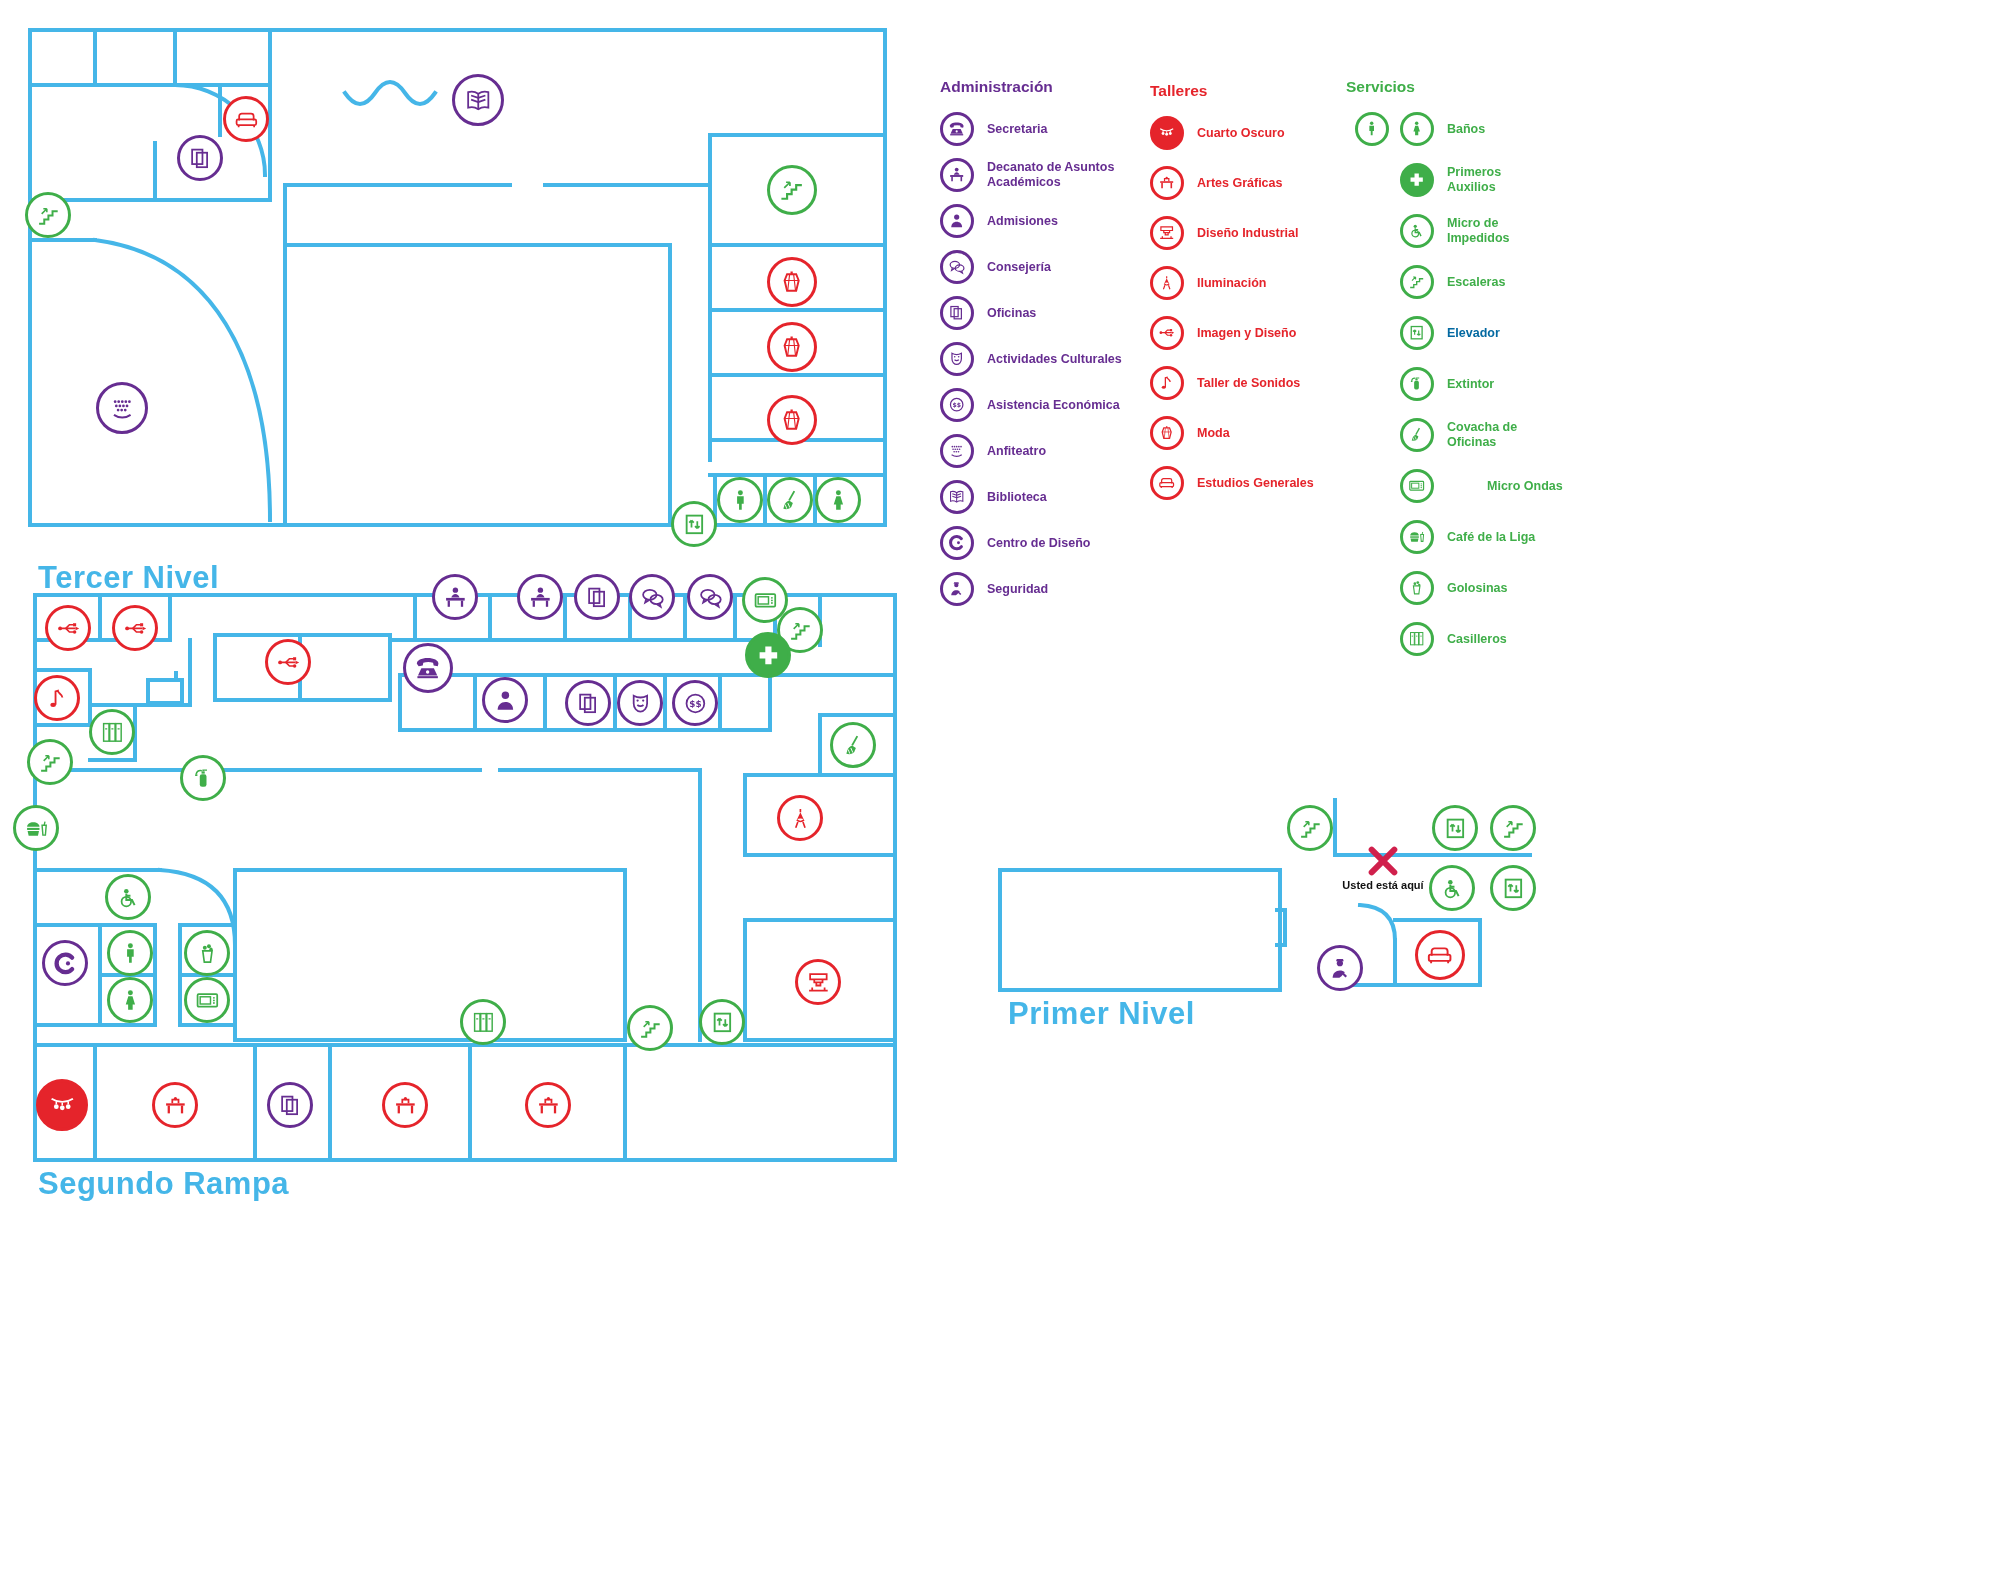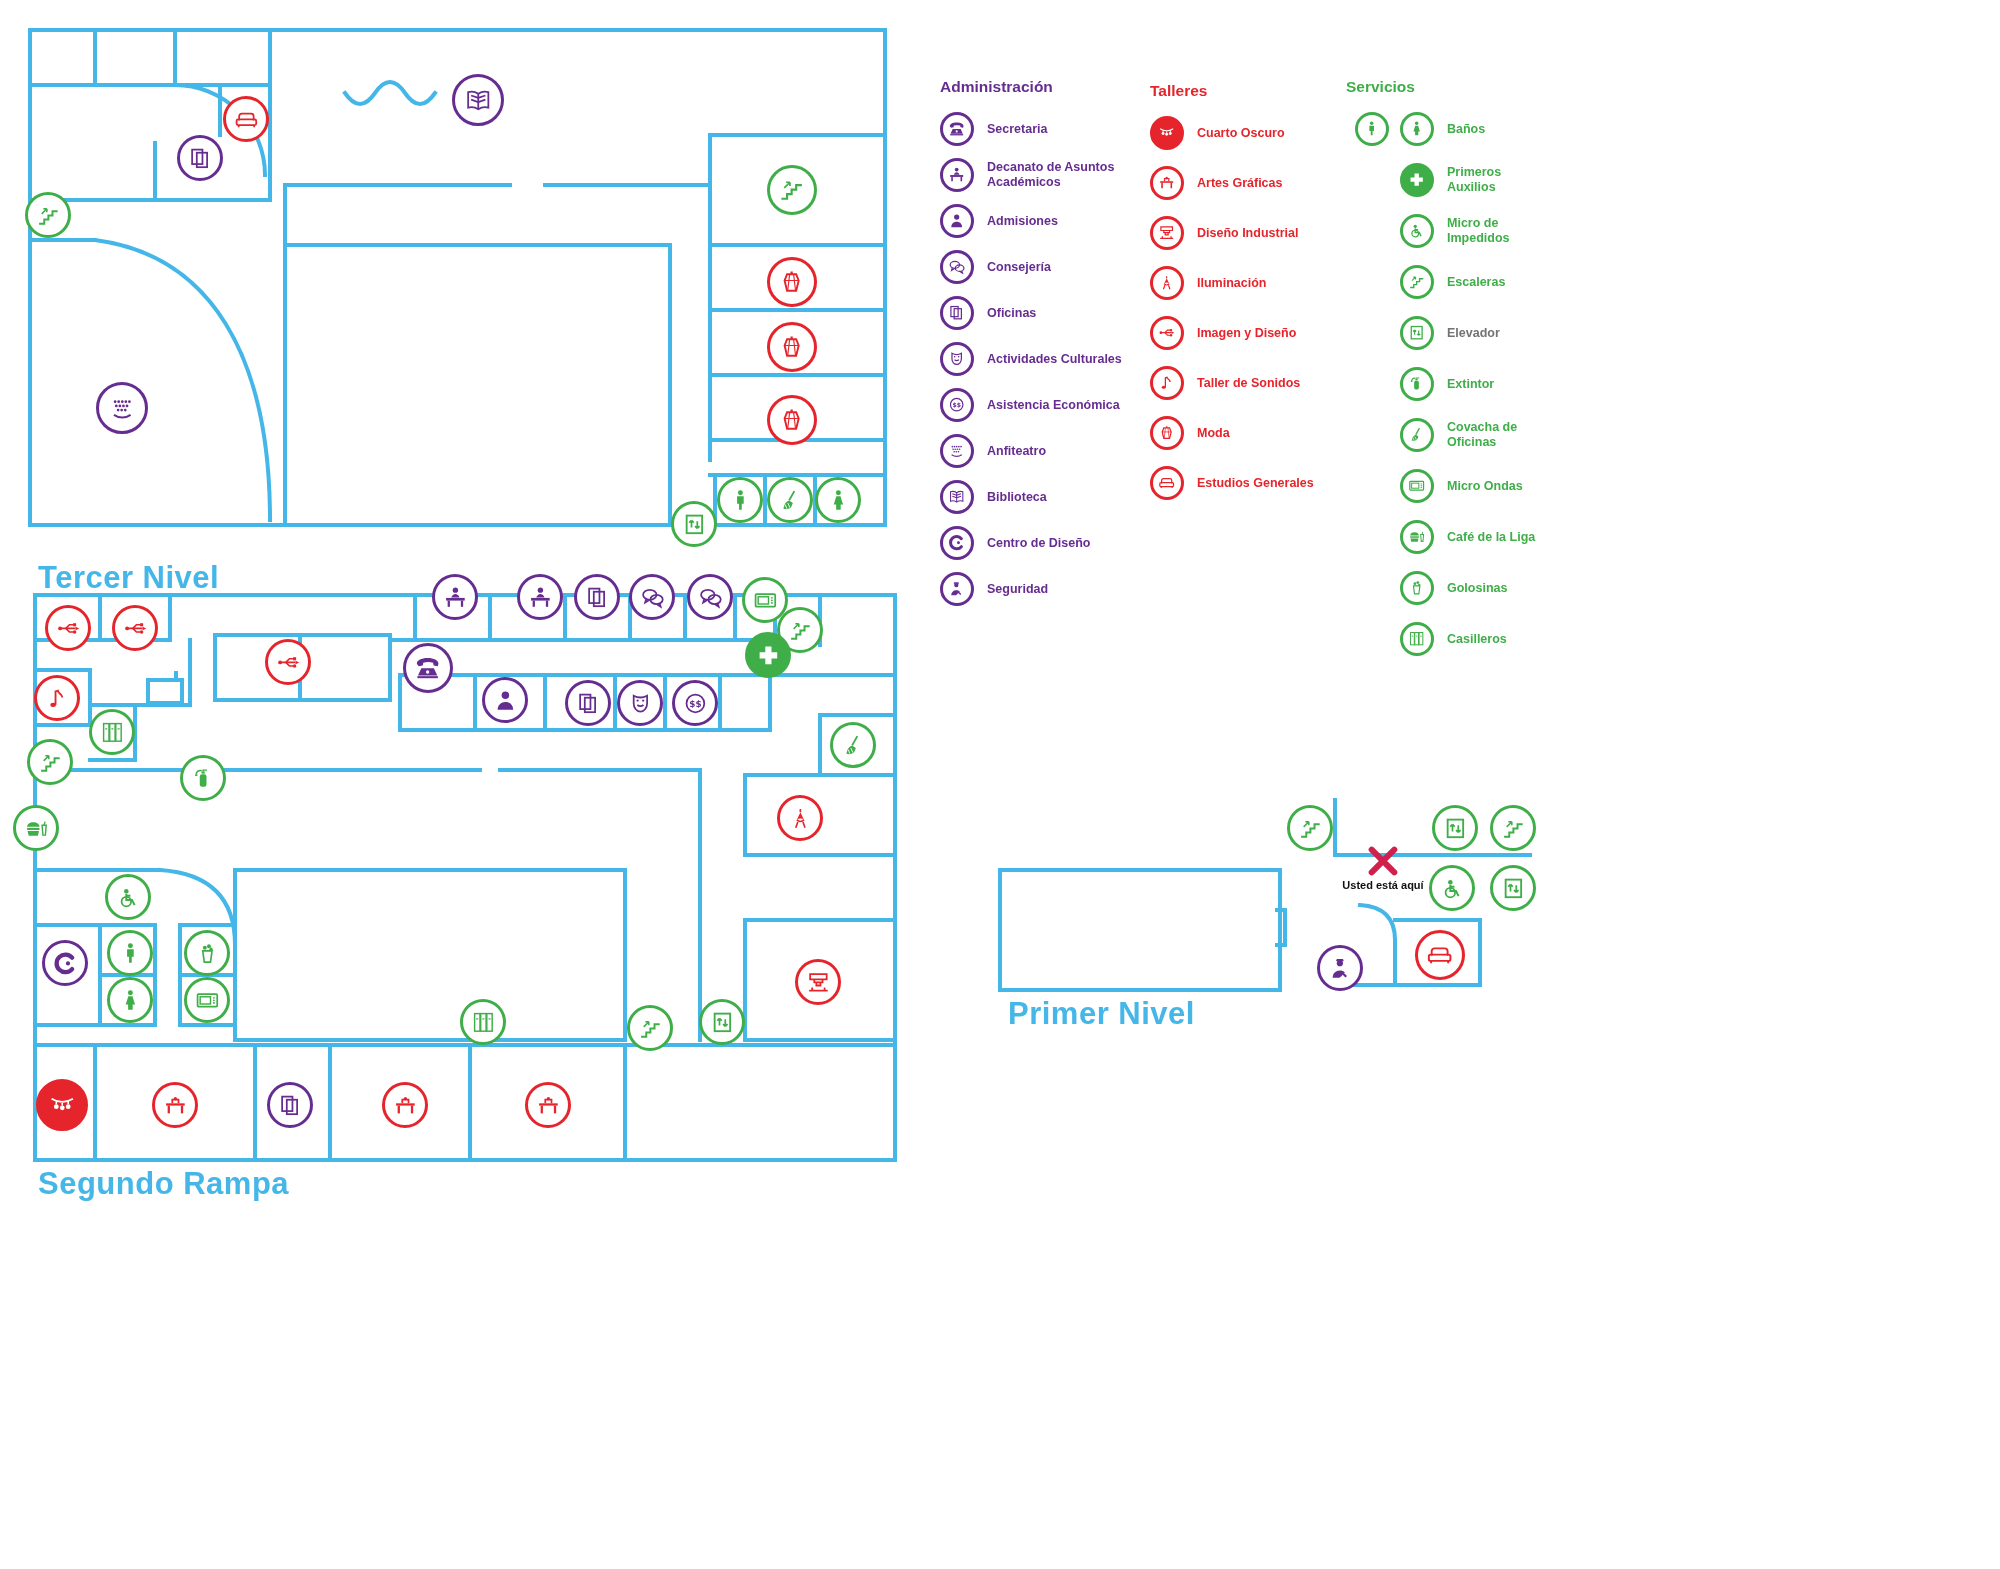--- a/index.html
+++ b/index.html
@@ -827,21 +827,21 @@
         <div class="legend-label" style="color: rgb(63, 174, 73);">Escaleras</div>
       </div>
       <div class="legend-row">
         <div class="icons">
           <div class="licon" style="height: 34px; width: 34px; border-color: rgb(63, 174, 73); color: rgb(63, 174, 73);">
             <svg viewBox="0 0 24 24" fill="currentColor" aria-hidden="true">
               <use href="#i-elevator"></use>
             </svg>
           </div>
         </div>
-        <div class="legend-label" style="color: #737373;">Elevador</div>
+        <div class="legend-label" style="color: #0369a1;">Elevador</div>
       </div>
       <div class="legend-row">
         <div class="icons">
           <div class="licon" style="height: 34px; width: 34px; border-color: rgb(63, 174, 73); color: rgb(63, 174, 73);">
             <svg viewBox="0 0 24 24" fill="currentColor" aria-hidden="true">
               <use href="#i-extinguisher"></use>
             </svg>
           </div>
         </div>
         <div class="legend-label" style="color: rgb(63, 174, 73);">Extintor</div>
@@ -857,21 +857,21 @@
         <div class="legend-label" style="color: rgb(63, 174, 73);">Covacha de Oficinas</div>
       </div>
       <div class="legend-row">
         <div class="icons">
           <div class="licon" style="height: 34px; width: 34px; border-color: rgb(63, 174, 73); color: rgb(63, 174, 73);">
             <svg viewBox="0 0 24 24" fill="currentColor" aria-hidden="true">
               <use href="#i-microwave"></use>
             </svg>
           </div>
         </div>
-        <div class="legend-label" style="color: rgb(63, 174, 73);">Micro Ondas</div>
+        <div class="legend-label" style="color: rgb(63, 174, 73); margin-left: 40px;">Micro Ondas</div>
       </div>
       <div class="legend-row">
         <div class="icons">
           <div class="licon" style="height: 34px; width: 34px; border-color: rgb(63, 174, 73); color: rgb(63, 174, 73);">
             <svg viewBox="0 0 24 24" fill="currentColor" aria-hidden="true">
               <use href="#i-cafe"></use>
             </svg>
           </div>
         </div>
         <div class="legend-label" style="color: rgb(63, 174, 73);">Café de la Liga</div>

